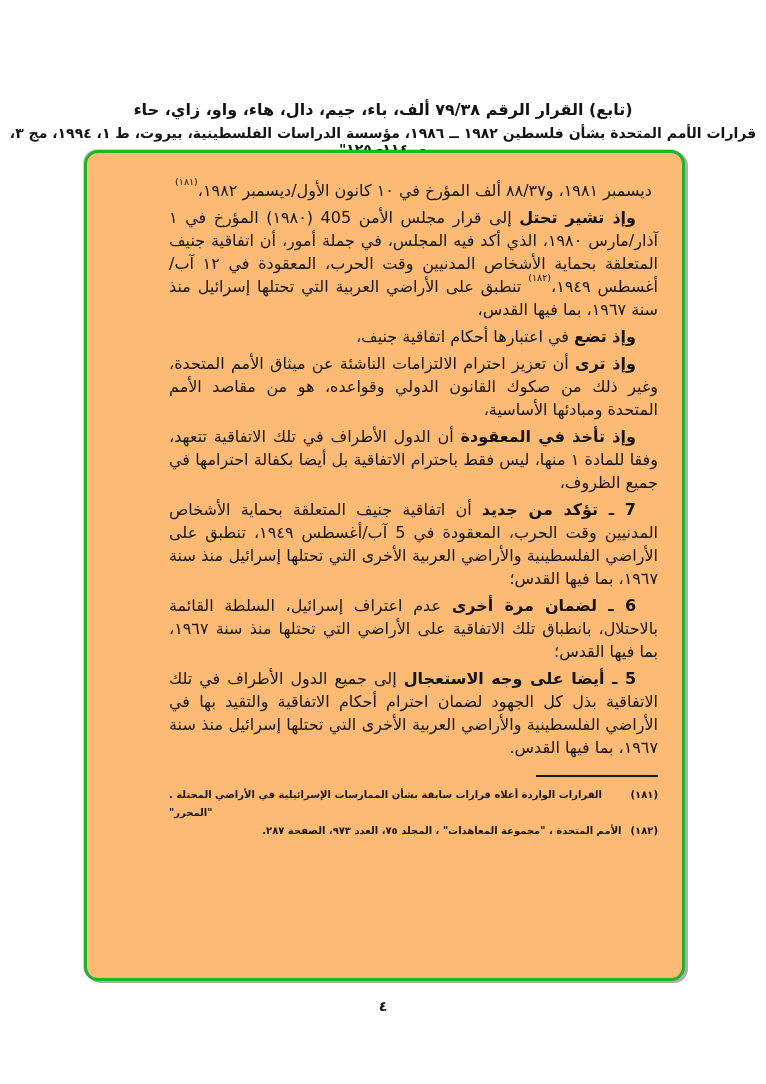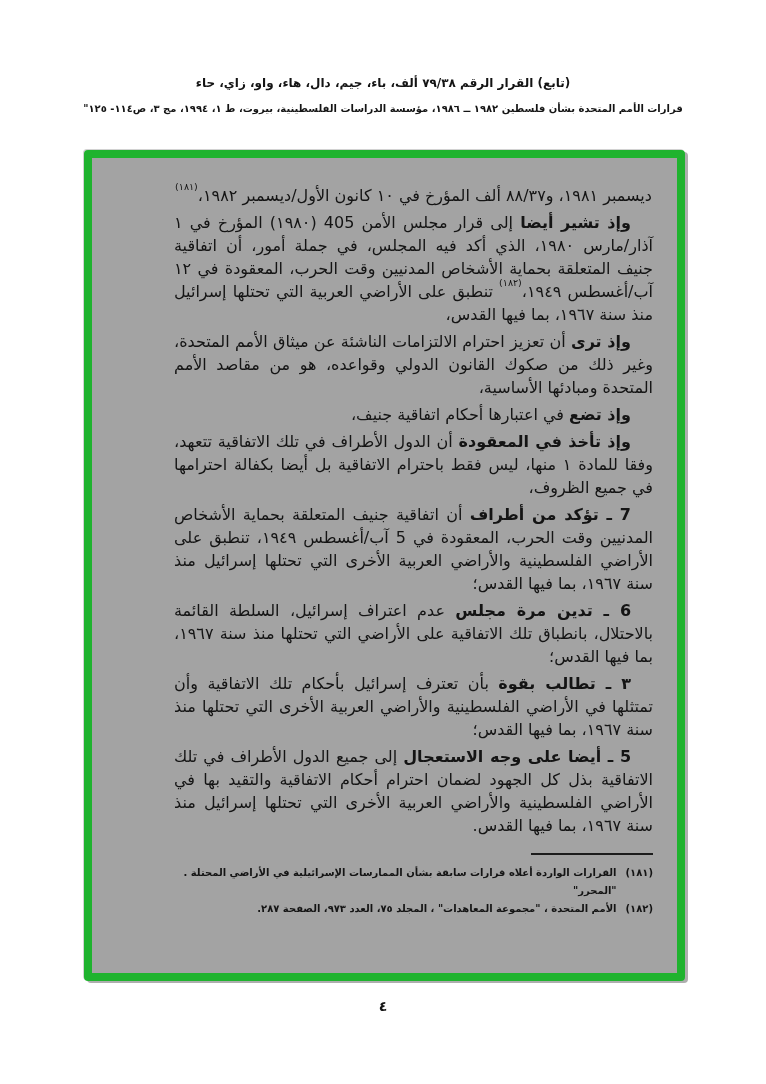--- a/index.html
+++ b/index.html
@@ -1,69 +1,68 @@
 <!DOCTYPE html>
 <html lang="ar"><head>
 <meta charset="utf-8">
 <style>
   html,body{margin:0;padding:0;background:#ffffff;}
   body{width:766px;height:1084px;font-family:"DejaVu Sans",sans-serif;color:#141414;}
   .page{position:relative;width:766px;height:1084px;background:#ffffff;overflow:hidden;}
 
   .header{position:absolute;top:76px;left:0;right:0;text-align:center;direction:rtl;}
-  .h1{font-size:12px;font-weight:bold;letter-spacing:-0.2px;}
-  .h2{font-size:10px;font-weight:bold;margin-top:13px;letter-spacing:-0.1px;}
+  .h1{font-size:16px;font-weight:bold;letter-spacing:-0.2px;margin-top:24px;}
+  .h2{font-size:14px;font-weight:bold;margin-top:6px;letter-spacing:-0.1px;}
 
   .green-box{
     position:absolute;left:84px;top:150px;width:601px;height:831px;
-    box-sizing:border-box;border:8px solid #15803d;border-radius:4px;
+    box-sizing:border-box;border:3px solid #15803d;border-radius:14px;
     box-shadow:3px 2px 0 rgba(75,75,75,0.45), -1px -1px 0 rgba(75,75,75,0.25);
-    background:#a3a3a3;
+    background:#fdba74;
   }
   .doc{
     direction:rtl;text-align:justify;
     margin:26px 24px 0 82px;
     font-size:16px;line-height:23px;
   }
   .para{margin:0 0 4px 0;}
   .para.indent{text-indent:22px;}
   .para.center-last{text-align-last:center;}
   .bold{font-weight:bold;}
   sup.fnref{font-size:9.5px;line-height:0;position:relative;top:-5px;font-weight:normal;}
 
   .sep{width:122px;border:0;border-top:2px solid #1c1c1c;margin:16px 0 9px auto;}
   .footnotes{direction:rtl;font-size:10px;font-weight:bold;line-height:18px;}
   .fn{display:flex;gap:9px;align-items:flex-start;}
   .fn-marker{white-space:nowrap;flex:0 0 auto;}
-  .fn-text{text-align:right;}
+  .fn-text{text-align:left;}
 
   .page-number{position:absolute;top:998px;left:0;right:0;text-align:center;
     font-size:14px;font-weight:bold;}
 </style>
 </head>
 <body>
 
 <div class="page">
 
   <div class="header">
     <div class="h1">(تابع) القرار الرقم ٧٩/٣٨ ألف، باء، جيم، دال، هاء، واو، زاي، حاء</div>
     <div class="h2">قرارات الأمم المتحدة بشأن فلسطين ١٩٨٢ ــ ١٩٨٦، مؤسسة الدراسات الفلسطينية، بيروت، ط ١، ١٩٩٤، مج ٣، ص١١٤- ١٢٥"</div>
   </div>
 
   <div class="green-box" style="border-color: rgb(31, 179, 46);">
     <div class="doc">
       <div>
           <p class="para center-last"><span>ديسمبر ١٩٨١، و٨٨/٣٧ ألف المؤرخ في ١٠ كانون الأول/ديسمبر ١٩٨٢،</span><sup class="fnref">(١٨١)</sup></p>
-          <p class="para indent"><span class="bold">وإذ تشير أيضا</span><span> إلى قرار مجلس الأمن 405 (١٩٨٠) المؤرخ في ١ آذار/مارس ١٩٨٠، الذي أكد فيه المجلس، في جملة أمور، أن اتفاقية جنيف المتعلقة بحماية الأشخاص المدنيين وقت الحرب، المعقودة في ١٢ آب/أغسطس ١٩٤٩،</span><sup class="fnref">(١٨٢)</sup><span> تنطبق على الأراضي العربية التي تحتلها إسرائيل منذ سنة ١٩٦٧، بما فيها القدس،</span></p>
+          <p class="para indent"><span class="bold">وإذ تشير تحتل</span><span> إلى قرار مجلس الأمن 405 (١٩٨٠) المؤرخ في ١ آذار/مارس ١٩٨٠، الذي أكد فيه المجلس، في جملة أمور، أن اتفاقية جنيف المتعلقة بحماية الأشخاص المدنيين وقت الحرب، المعقودة في ١٢ آب/أغسطس ١٩٤٩،</span><sup class="fnref">(١٨٢)</sup><span> تنطبق على الأراضي العربية التي تحتلها إسرائيل منذ سنة ١٩٦٧، بما فيها القدس،</span></p>
+          <p class="para indent"><span class="bold">وإذ تضع</span><span> في اعتبارها أحكام اتفاقية جنيف،</span></p>
           <p class="para indent"><span class="bold">وإذ ترى</span><span> أن تعزيز احترام الالتزامات الناشئة عن ميثاق الأمم المتحدة، وغير ذلك من صكوك القانون الدولي وقواعده، هو من مقاصد الأمم المتحدة ومبادئها الأساسية،</span></p>
-          <p class="para indent"><span class="bold">وإذ تضع</span><span> في اعتبارها أحكام اتفاقية جنيف،</span></p>
           <p class="para indent"><span class="bold">وإذ تأخذ في المعقودة</span><span> أن الدول الأطراف في تلك الاتفاقية تتعهد، وفقا للمادة ١ منها، ليس فقط باحترام الاتفاقية بل أيضا بكفالة احترامها في جميع الظروف،</span></p>
-          <p class="para indent"><span class="bold">7 ـ </span><span class="bold">تؤكد من أطراف</span><span> أن اتفاقية جنيف المتعلقة بحماية الأشخاص المدنيين وقت الحرب، المعقودة في 5 آب/أغسطس ١٩٤٩، تنطبق على الأراضي الفلسطينية والأراضي العربية الأخرى التي تحتلها إسرائيل منذ سنة ١٩٦٧، بما فيها القدس؛</span></p>
-          <p class="para indent"><span class="bold">6 ـ </span><span class="bold">تدين مرة مجلس</span><span> عدم اعتراف إسرائيل، السلطة القائمة بالاحتلال، بانطباق تلك الاتفاقية على الأراضي التي تحتلها منذ سنة ١٩٦٧، بما فيها القدس؛</span></p>
-          <p class="para indent"><span class="bold">٣ ـ </span><span class="bold">تطالب بقوة</span><span> بأن تعترف إسرائيل بأحكام تلك الاتفاقية وأن تمتثلها في الأراضي الفلسطينية والأراضي العربية الأخرى التي تحتلها منذ سنة ١٩٦٧، بما فيها القدس؛</span></p>
+          <p class="para indent"><span class="bold">7 ـ </span><span class="bold">تؤكد من جديد</span><span> أن اتفاقية جنيف المتعلقة بحماية الأشخاص المدنيين وقت الحرب، المعقودة في 5 آب/أغسطس ١٩٤٩، تنطبق على الأراضي الفلسطينية والأراضي العربية الأخرى التي تحتلها إسرائيل منذ سنة ١٩٦٧، بما فيها القدس؛</span></p>
+          <p class="para indent"><span class="bold">6 ـ </span><span class="bold">لضمان مرة أخرى</span><span> عدم اعتراف إسرائيل، السلطة القائمة بالاحتلال، بانطباق تلك الاتفاقية على الأراضي التي تحتلها منذ سنة ١٩٦٧، بما فيها القدس؛</span></p>
           <p class="para indent"><span class="bold">5 ـ </span><span class="bold">أيضا على وجه الاستعجال</span><span> إلى جميع الدول الأطراف في تلك الاتفاقية بذل كل الجهود لضمان احترام أحكام الاتفاقية والتقيد بها في الأراضي الفلسطينية والأراضي العربية الأخرى التي تحتلها إسرائيل منذ سنة ١٩٦٧، بما فيها القدس.</span></p>
         </div>
       <hr class="sep">
       <div class="footnotes">
           <div class="fn">
             <span class="fn-marker">(١٨١)</span>
             <span class="fn-text">القرارات الواردة أعلاه قرارات سابقة بشأن الممارسات الإسرائيلية في الأراضي المحتلة . "المحرر"</span>
           </div>
           <div class="fn">
             <span class="fn-marker">(١٨٢)</span>

